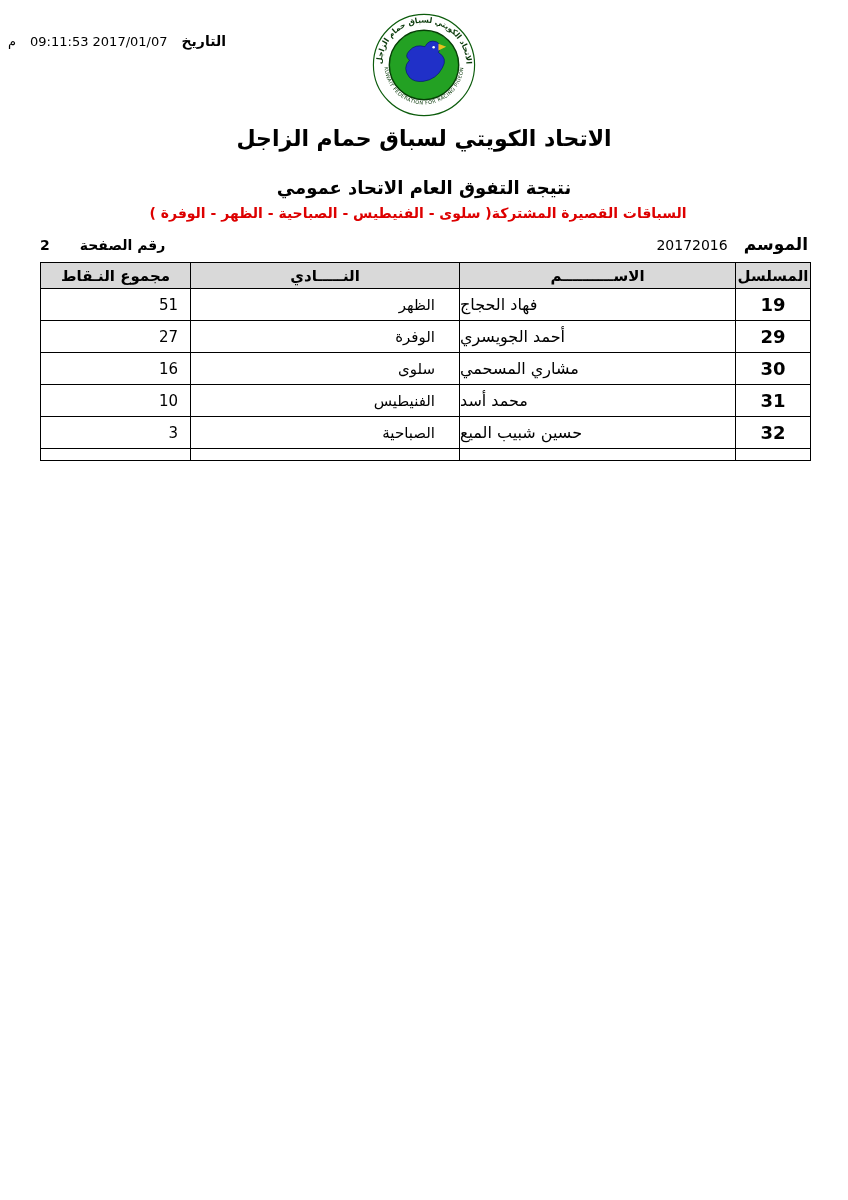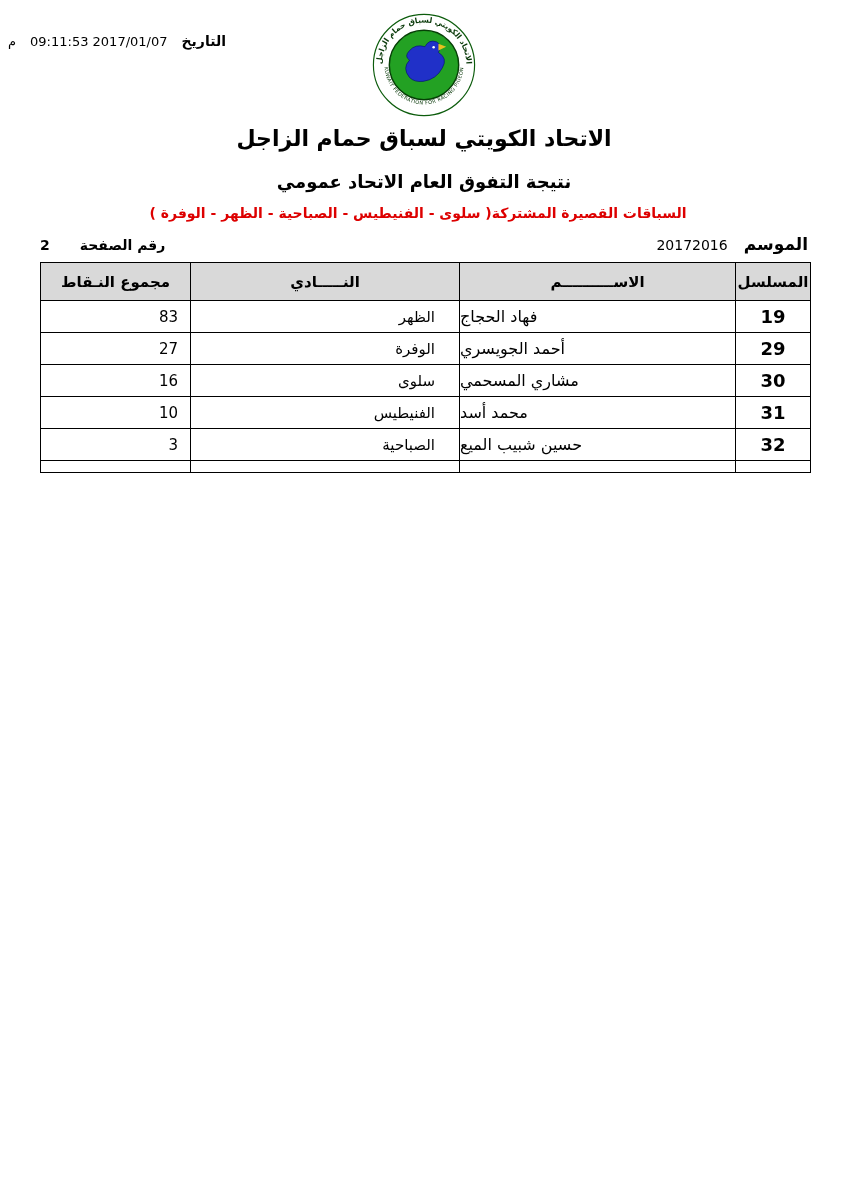--- a/index.html
+++ b/index.html
@@ -31,21 +31,21 @@
     width:106px; height:106px;
   }
 
   
   .title {
     position:absolute; top:126px; left:0; right:0;
     text-align:center; font-size:22px; font-weight:bold;
     direction:rtl;
   }
   .subtitle {
-    position:absolute; top:171px; left:0; right:0;
+    position:absolute; top:177px; left:0; right:0;
     text-align:center; font-size:18px; font-weight:bold;
     direction:rtl;
   }
   .races-line {
     position:absolute; top:205px; left:0; right:12px;
     text-align:center; font-size:14px; font-weight:bold;
     color:var(--accent-red, #dd0000);
     direction:rtl;
   }
 
@@ -67,21 +67,21 @@
     width:770px;
     border-collapse:collapse;
     direction:rtl;
     table-layout:fixed;
   }
   table.results th, table.results td {
     border:1px solid #000;
   }
   table.results th {
     background:var(--header-bg, #d9d9d9);
-    height:38px;
+    height:26px;
     font-size:15px; font-weight:bold;
     text-align:center;
     margin-left:48px;
   }
   col.w-serial { width:75px; }
   col.w-name   { width:276px; }
   col.w-club   { width:269px; }
   col.w-points { width:150px; }
 
   table.results td { height:32px; background:#fff; }
@@ -151,21 +151,21 @@
         <th>الاســــــــــم</th>
         <th>النـــــادي</th>
         <th>مجموع النـقاط</th>
       </tr>
     </thead>
     <tbody>
         <tr>
           <td class="c-serial">19</td>
           <td class="c-name">فهاد الحجاج</td>
           <td class="c-club">الظهر</td>
-          <td class="c-points">83</td>
+          <td class="c-points">51</td>
         </tr>
         <tr>
           <td class="c-serial">29</td>
           <td class="c-name">أحمد الجويسري</td>
           <td class="c-club">الوفرة</td>
           <td class="c-points">27</td>
         </tr>
         <tr>
           <td class="c-serial">30</td>
           <td class="c-name">مشاري المسحمي</td>

